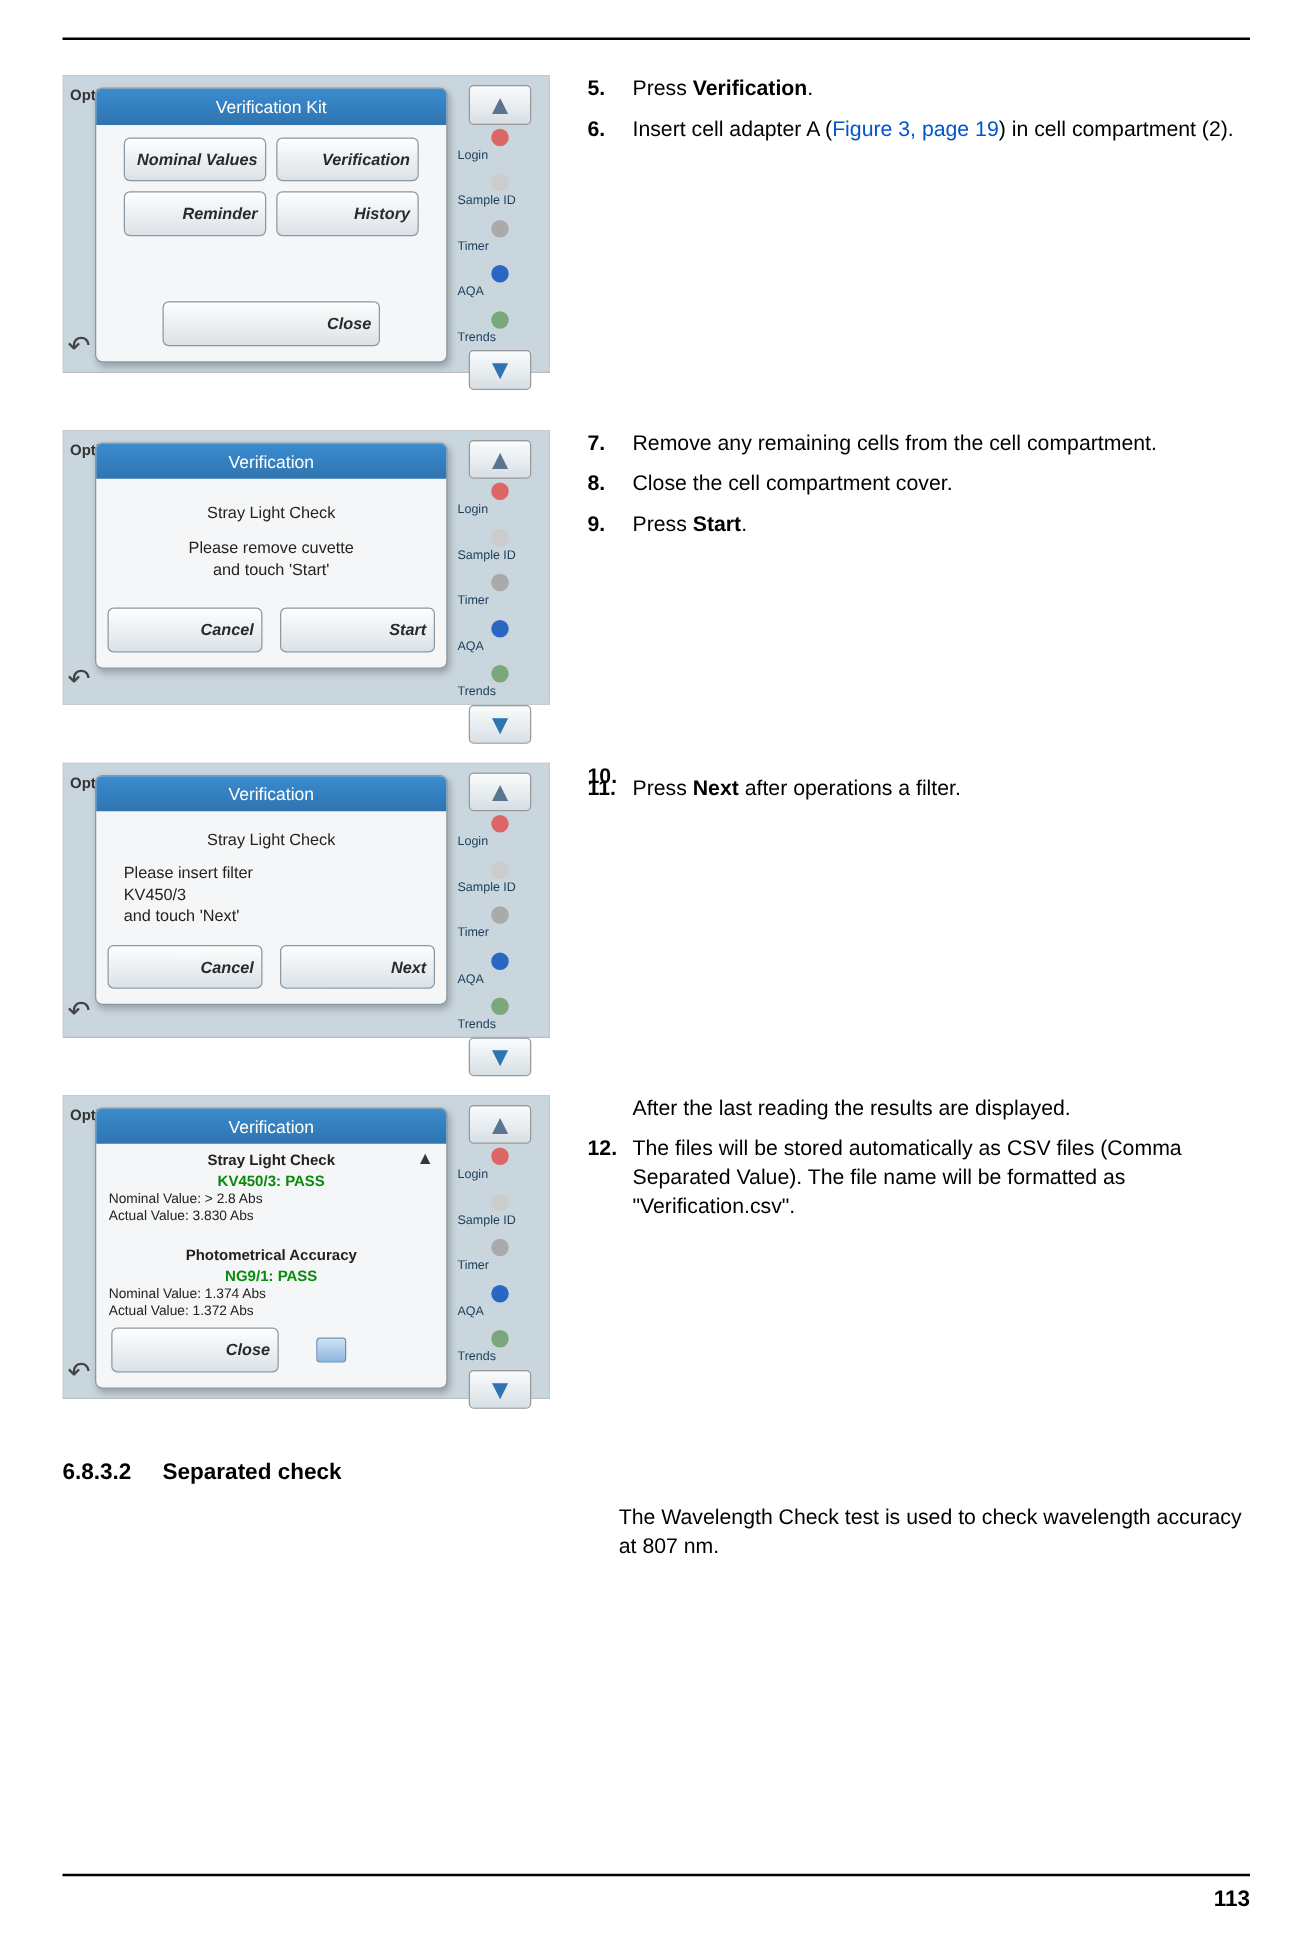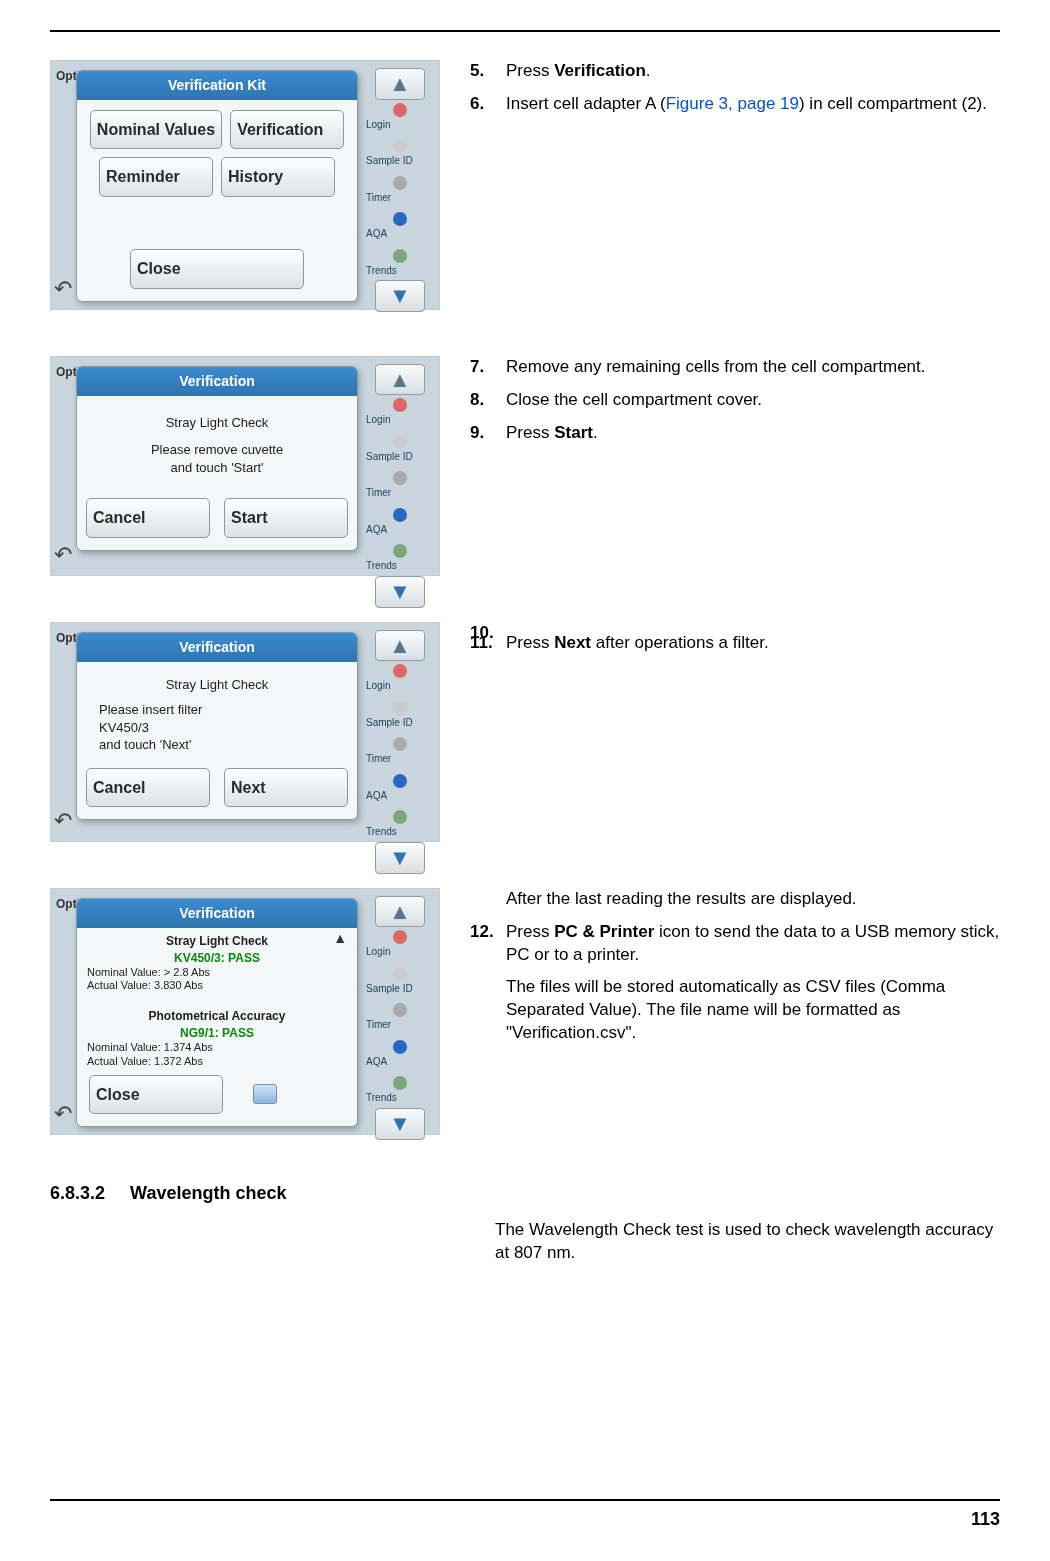--- a/index.html
+++ b/index.html
@@ -118,45 +118,46 @@
     border-radius: 6px;
     width: 280px;
     margin: 0 0 0 18px;
     box-shadow: 2px 3px 6px rgba(0,0,0,.25);
     padding-bottom: 10px;
   }
   .popup-title {
     background: linear-gradient(#3a8ccf,#2f74b0);
     color: #fff;
     font-size: 14px;
-    font-weight: bold;
+    font-weight: normal;
     text-align: center;
     padding: 5px 4px;
     border-radius: 5px 5px 0 0;
   }
   .popup-body {
     padding: 10px 12px 6px 12px;
     font-size: 13px;
     color: #222;
     text-align: center;
   }
   .popup-body .row2 {
     display: flex; gap: 8px; justify-content:center; margin-bottom:8px;
   }
   .soft-btn {
     background: linear-gradient(#fdfefe,#dbe2e7);
     border: 1px solid #8a98a3;
     border-radius: 5px;
     padding: 8px 6px;
-    font-size: 16px;
+    font-size: 13px;
     font-weight: bold;
     color: #2a2a2a;
-    text-align: left;
+    text-align: right;
     min-width: 100px;
     box-shadow: inset 0 1px 0 #fff;
+    font-style: italic;
   }
   .popup-footer {
     display: flex; gap: 14px; justify-content: center;
     padding: 4px 12px 2px 12px;
   }
   .popup-footer .soft-btn { min-width: 110px; }
   .popup-footer.single .soft-btn { min-width: 160px; }
 
   .back-corner {
     position: absolute;
@@ -404,31 +405,30 @@
           <div class="arrow-btn" style="color:#2f74b0">▼</div>
         </div>
       </div>
     </div>
     <div class="instructions">
       <p class="step" style="padding-left:36px">
         <span class="step-text">After the last reading the results are displayed.</span>
       </p>
       <p class="step">
         <span class="step-num">12.</span>
-        <span class="step-text"><span>Press </span><b>PC &amp; Printer</b><span> icon to send the data to a USB memory stick, PC or to a printer.</span></span>
       </p>
       <p class="step" style="padding-left:36px">
         <span class="step-text">The files will be stored automatically as CSV files (Comma Separated Value). The file name will be formatted as "Verification.csv".</span>
       </p>
     </div>
   </div>
 
   <div class="section-heading">
     <span>6.8.3.2</span>&nbsp;&nbsp;&nbsp;&nbsp;
-    <span>Wavelength check</span>
+    <span>Separated check</span>
   </div>
   <div class="section-body">The Wavelength Check test is used to check wavelength accuracy at 807 nm.</div>
 
   <div class="footer">
     <hr>
     <div class="pnum">113</div>
   </div>
 </div>
 
 </body></html>

